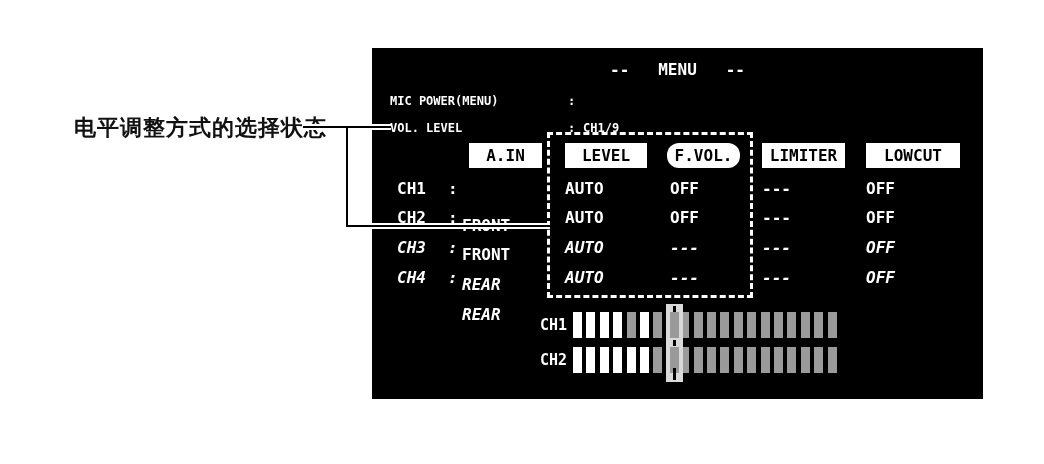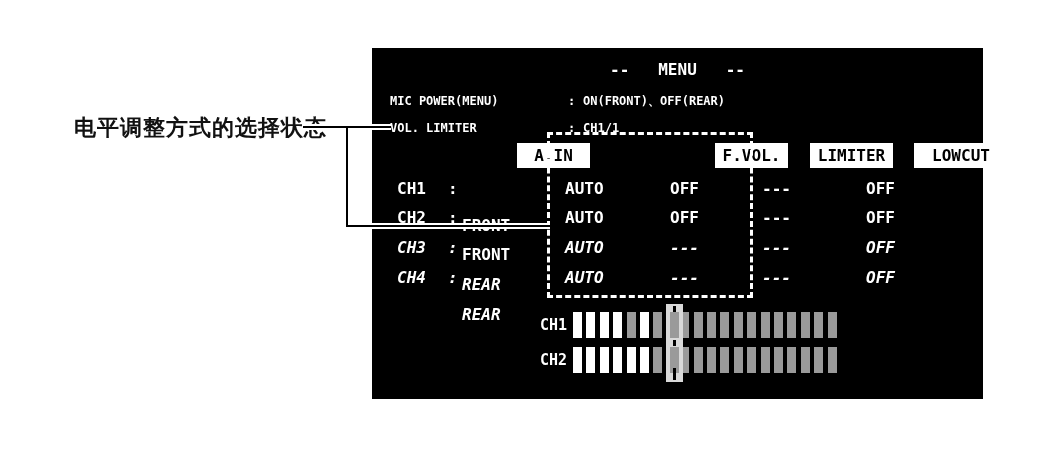--- a/index.html
+++ b/index.html
@@ -19,24 +19,24 @@
   
   .panel{position:absolute;left:372px;top:48px;width:611px;height:351px;background:#000;z-index:1;color:#fff;}
   .osd-title{position:absolute;left:0;top:12px;width:100%;text-align:center;font-size:16px;font-weight:bold;white-space:pre;}
   .menu-line{position:absolute;left:0;width:100%;height:20px;line-height:20px;font-size:12px;font-weight:bold;}
   #menu-line-1{top:43px;}
   #menu-line-2{top:70px;}
   .menu-line .lbl{position:absolute;left:18px;white-space:pre;}
   .menu-line .sep{position:absolute;left:196px;}
   .menu-line .val{position:absolute;left:211px;white-space:pre;}
   .hdr{position:absolute;top:95px;height:25px;line-height:25px;background:#fff;color:#000;
-       text-align:center;font-size:16px;font-weight:bold;z-index:2;margin-left:48px;}
+       text-align:center;font-size:16px;font-weight:bold;z-index:2;}
   #hdr-a-in   {left:97px; width:73px;}
   #hdr-level  {left:193px;width:82px;}
-  #hdr-f-vol  {left:295px;width:73px;}
+  #hdr-f-vol  {left:295px;width:73px;border-radius:12px;}
   #hdr-limiter{left:390px;width:83px;}
   #hdr-lowcut {left:494px;width:94px;}
   .sel-box{position:absolute;box-sizing:border-box;left:175px;top:84px;width:206px;height:166px;
        border:3px dashed #fff;z-index:5;}
   .trow{position:absolute;left:0;width:100%;height:20px;line-height:20px;font-size:16px;font-weight:bold;}
   #row-ch1{top:131px;} #row-ch2{top:160px;} #row-ch3{top:190px;font-style:italic;} #row-ch4{top:220px;font-style:italic;}
   .trow span{position:absolute;white-space:pre;}
   .c-ch{left:25px;} .c-colon{left:76px;} .c-ain{left:90px;margin-top:37px;} .c-level{left:193px;}
   .c-fvol{left:298px;} .c-lim{left:390px;} .c-low{left:494px;}
   
@@ -70,29 +70,29 @@
   <div class="co-core" id="core-v"></div>
   <div class="co-core" id="core-h2"></div>
 
   <div class="panel">
 
     <div class="osd-title">--   MENU   --</div>
 
     <div class="menu-line" id="menu-line-1">
       <span class="lbl">MIC POWER(MENU)</span>
       <span class="sep">:</span>
-      <span class="val">ON(FRONT)、OFF(REAR)</span>
     </div>
     <div class="menu-line" id="menu-line-2">
-      <span class="lbl">VOL. LIMITER</span>
+      <span class="lbl">VOL. LEVEL</span>
       <span class="sep">:</span>
-      <span class="val">CH1/1</span>
+      <span class="val">CH1/9</span>
     </div>
 
     <div class="hdr" id="hdr-a-in">A.IN</div>
+    <div class="hdr" id="hdr-level">LEVEL</div>
     <div class="hdr" id="hdr-f-vol">F.VOL.</div>
     <div class="hdr" id="hdr-limiter">LIMITER</div>
     <div class="hdr" id="hdr-lowcut">LOWCUT</div>
 
     <div class="sel-box"></div>
 
     <div class="trow" id="row-ch1">
       <span class="c-ch">CH1</span>
       <span class="c-colon">:</span>
       <span class="c-ain">FRONT</span>

